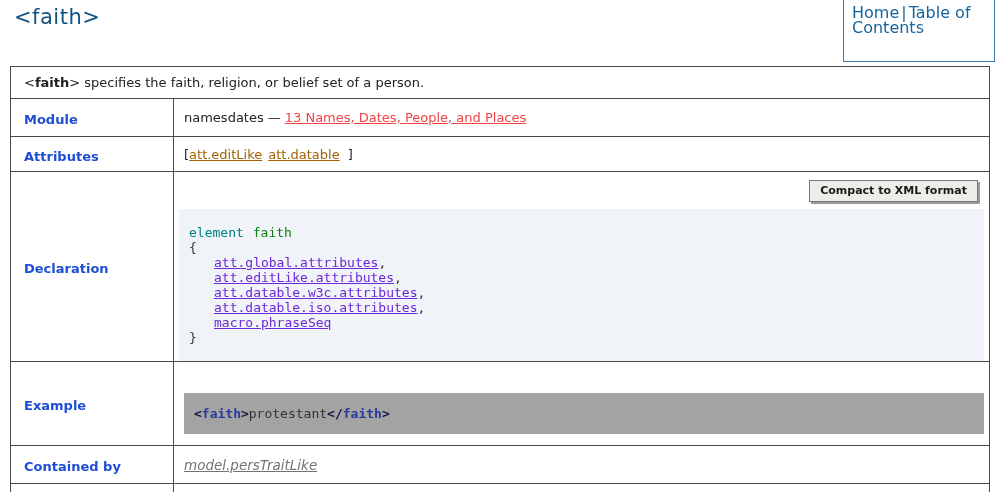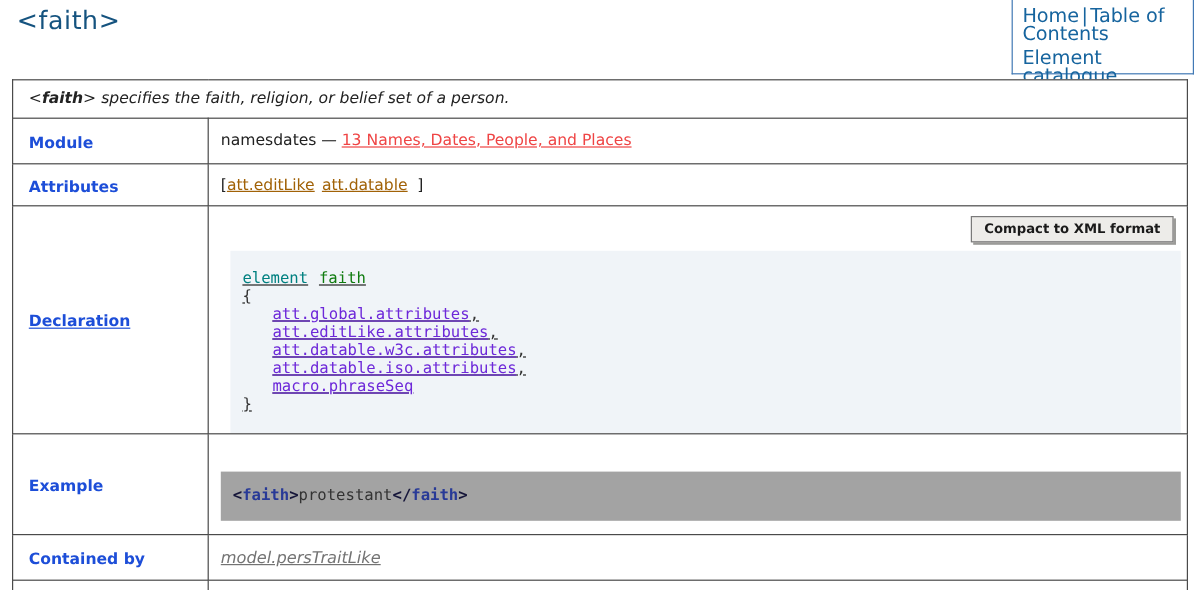--- a/index.html
+++ b/index.html
@@ -42,25 +42,25 @@
     border: 1px solid #4A4A4A;
     font-size: 13px;
     vertical-align: middle;
   }
   col.c-label { width: 163px; }
   td.label-cell {
     vertical-align: top;
     padding: 4px 8px 0 13px;
     font-weight: bold; color: #1d4ed8;
   }
-  td.desc-cell { padding: 8px 8px 8px 13px; height: 19px; font-style: italic; }
+  td.desc-cell { padding: 8px 8px 8px 13px; height: 19px; }
   td.value-cell { padding-left: 10px; }
   tr.r-module td { height: 38px; }
   tr.r-attributes td { height: 35px; }
-  tr.r-declaration td { height: 155px; text-decoration: underline; }
+  tr.r-declaration td { height: 155px; }
   tr.r-example td { height: 84px; }
   tr.r-contained td { height: 38px; }
   tr.r-sliver td { height: 10px; }
   td.top-cell { vertical-align: top; }
   
   a.plain-link { color: #ef4444; text-decoration: underline; cursor: pointer; }
   a.attr-link { color: #a16207; text-decoration: underline; cursor: pointer; margin-right: 6px; }
   a.model-link { color: #737373; text-decoration: underline; font-style: italic; cursor: pointer; font-size: 13.5px; }
   .dash { margin: 0 4px; }
   .bracket-close { margin-left: 2px; }
@@ -71,21 +71,21 @@
     background: #EDECE9;
     border: 1px solid #7A7A7A;
     box-shadow: 2px 2px 0 #9B9B98;
     font-family: "DejaVu Sans", sans-serif;
     font-size: 11px; font-weight: bold; color: #1a1a1a;
     padding: 3px 10px 4px 10px;
     cursor: pointer;
   }
   .codeblock {
     background: #F0F4F8;
-    margin: 7px 5px 0 18px;
+    margin: 7px 5px 0 5px;
     padding: 16px 10px;
     font-family: "DejaVu Sans Mono", "Liberation Mono", monospace;
     font-size: 13px; line-height: 15px;
     color: #333333;
   }
   .code-indent { padding-left: 25px; }
   .kw-element { color: #008080; margin-right: 9px; }
   .el-name { color: #107C10; }
   a.code-link { color: #6d28d9; text-decoration: underline; cursor: pointer; }
   .code-suffix { color: #333333; }
@@ -102,21 +102,20 @@
   .xml-tagname { font-weight: bold; color: #283A97; }
   .desc-tag-name { font-weight: bold; }
 </style>
 </head>
 <body>
 
 <div class="header">
   <div class="page-title">&lt;faith&gt;</div>
   <div class="nav-box">
     <span><a>Home</a></span><span class="nav-sep">|</span><span><a>Table of Contents</a></span>
-    <div class="nav-line2"><a>Element catalogue</a></div>
   </div>
 </div>
 
 <table class="spec">
   <colgroup>
       <col class="c-label">
       <col>
     </colgroup>
 
   <tbody>

